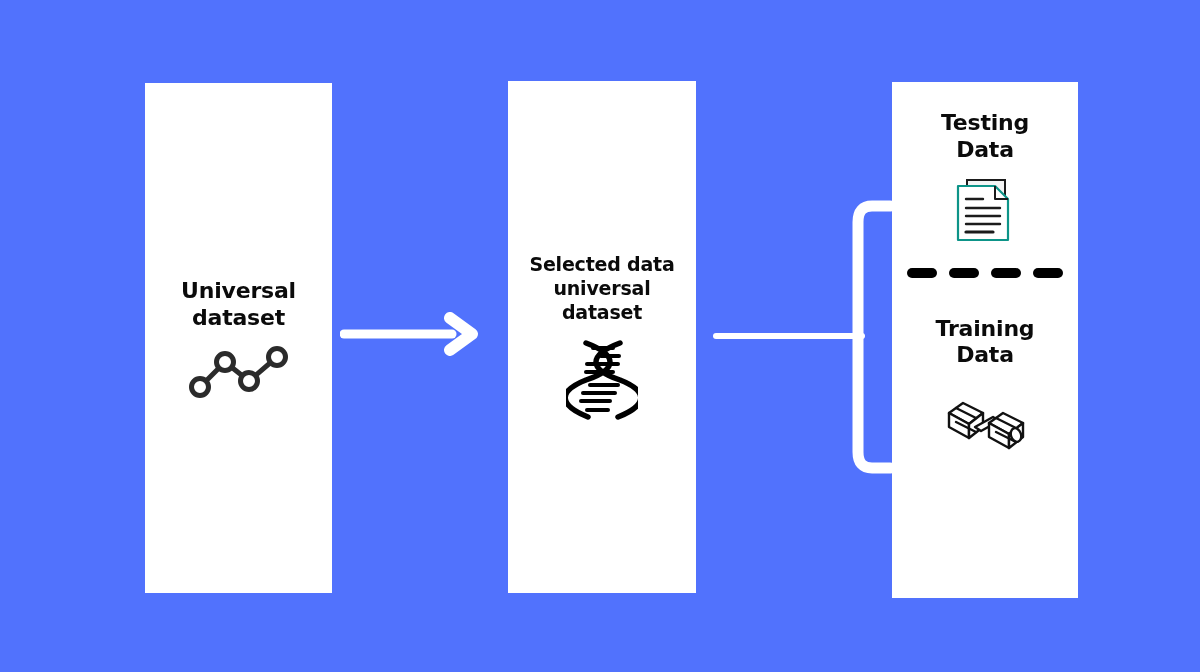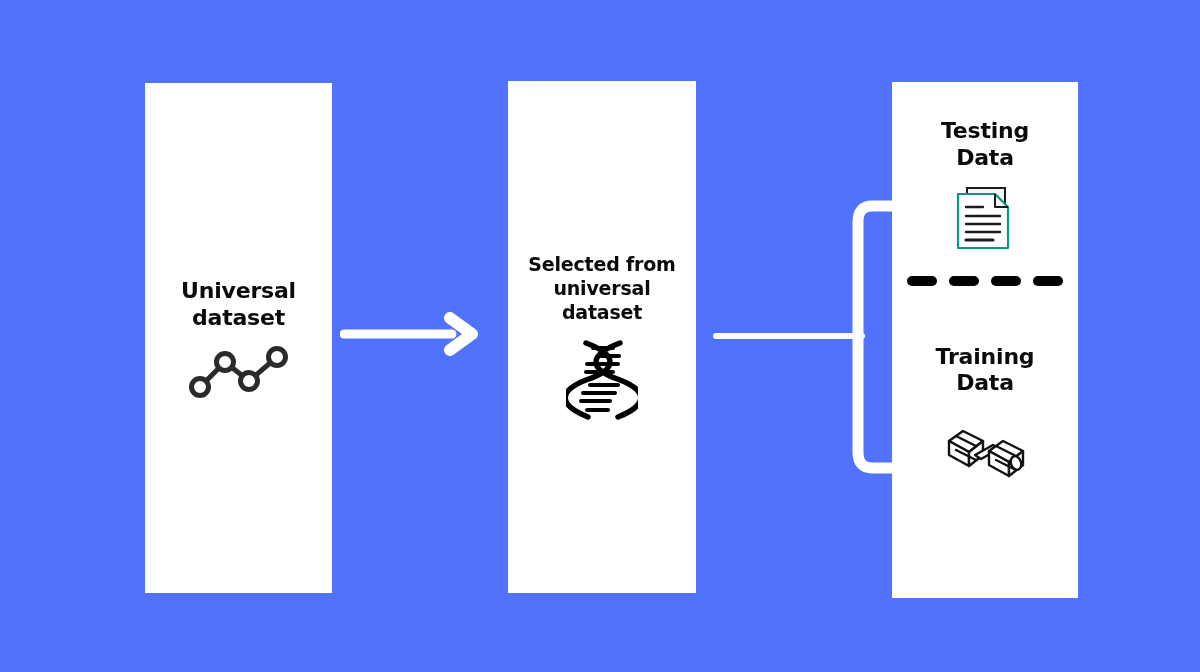--- a/index.html
+++ b/index.html
@@ -70,36 +70,36 @@
     padding: 0 6px;
   }
 
   
   #panel-split {
     left: 892px;
     top: 82px;
     width: 186px;
     height: 516px;
     justify-content: flex-start;
-    padding-top: 36px;
+    padding-top: 28px;
   }
 
   .split-half {
     display: flex;
     flex-direction: column;
     align-items: center;
     width: 100%;
   }
 
   .split-half .panel-title {
     font-size: 22px;
   }
 
   #split-top .panel-title { margin-bottom: 8px; }
-  #split-bottom { margin-top: 58px; justify-content: flex-end; }
+  #split-bottom { margin-top: 38px; justify-content: flex-end; }
   #split-bottom .panel-title { margin-bottom: 14px; }
 
   
   #split-divider {
     display: flex;
     gap: 12px;
     margin-top: 24px;
     margin-bottom: 0;
     width: 100%;
     justify-content: center;
@@ -159,21 +159,21 @@
   </div>
 
   <svg id="arrow-connector" viewBox="0 0 148 44">
     <line x1="4" y1="22" x2="112" y2="22" stroke="#ffffff" stroke-width="9" stroke-linecap="round"></line>
     <polyline points="110,6 132,22 110,38" fill="none" stroke="#ffffff" stroke-width="12" stroke-linecap="round" stroke-linejoin="round"></polyline>
   </svg>
 
   <div class="panel" id="panel-selected">
 
     <div class="panel-title">
-      <div>Selected from</div>
+      <div>Selected data</div>
       <div>universal</div>
       <div>dataset</div>
     </div>
 
     <svg class="icon" id="dna-icon" viewBox="0 0 72 82">
       <g stroke="#000000" fill="none" stroke-linecap="round">
 
         <path d="M20 4 C 52 16, 52 30, 20 41 C -8 52, -8 66, 22 78" stroke-width="5.5"></path>
         <path d="M54 4 C 22 16, 22 30, 54 41 C 82 52, 82 66, 52 78" stroke-width="5.5"></path>
 

